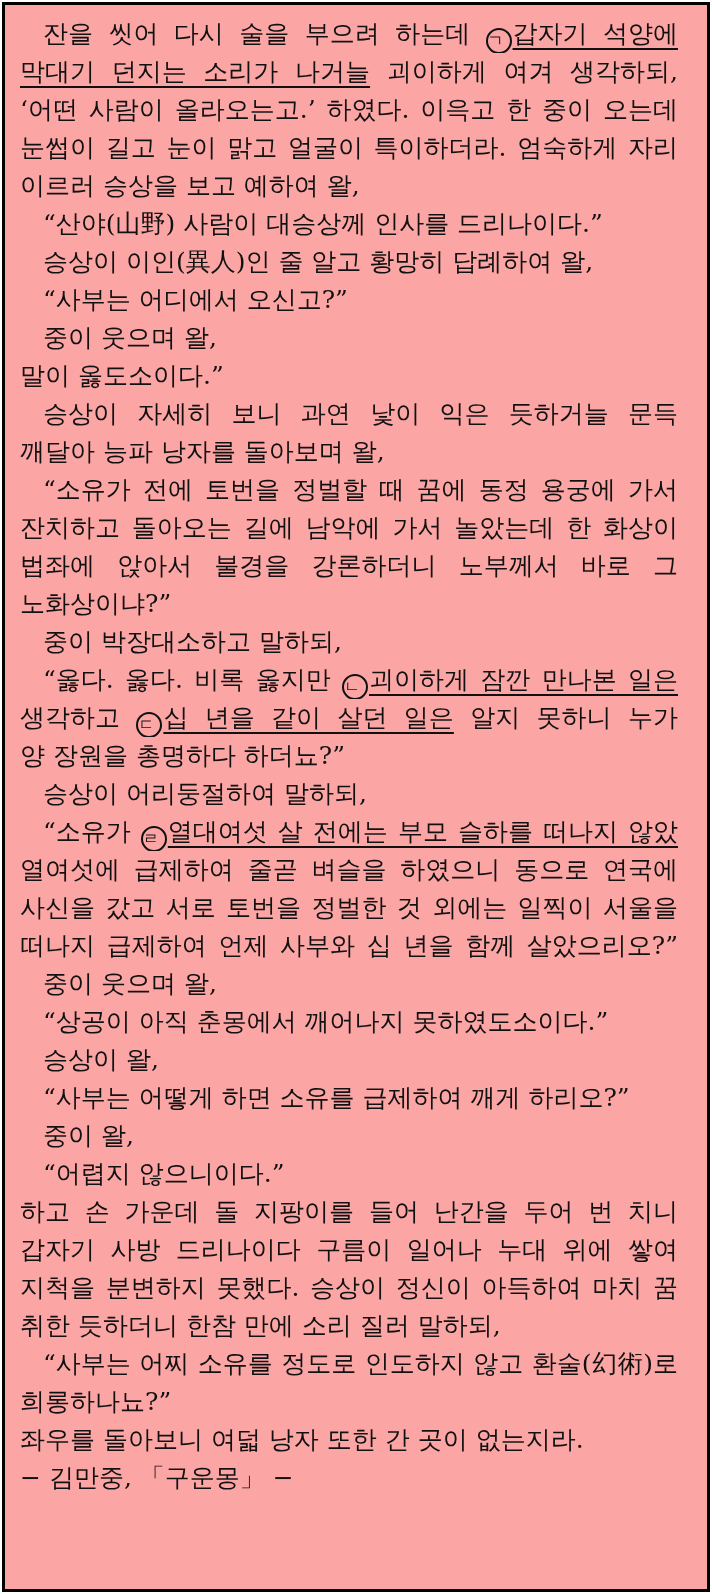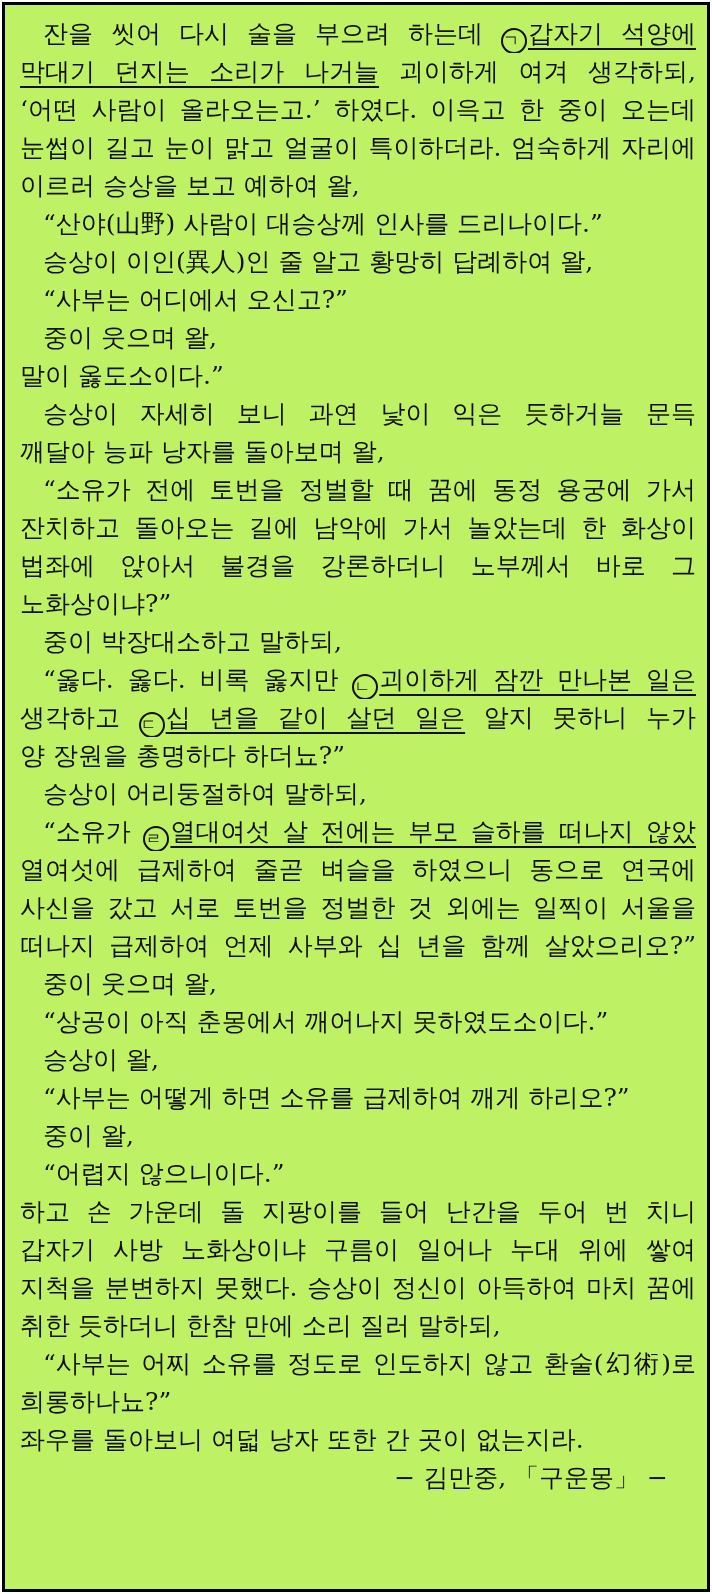--- a/index.html
+++ b/index.html
@@ -15,42 +15,41 @@
     color: #111111;
   }
   .passage-box {
     position: absolute;
     left: 2px;
     top: 2px;
     right: 2px;
     bottom: 2px;
     border: 3px solid #000000;
     box-sizing: border-box;
-    padding: 10px 11px 0 15px;
+    padding: 10px 29px 0 15px;
     overflow: hidden;
-    background: #bef264;
+    background: #fca5a5;
   }
   .line {
     height: 38px;
     line-height: 38px;
     font-size: 25px;
     letter-spacing: 0;
     overflow: hidden;
     white-space: nowrap;
   }
   .line.jst {
     white-space: normal;
     text-align: justify;
     text-align-last: justify;
   }
   .line.ind {
     text-indent: 23px;
   }
   .line.rgt {
-    text-align: right;
     padding-right: 28px;
   }
   .ul {
     text-decoration: underline;
     text-decoration-color: #111111;
     text-decoration-thickness: 2px;
     text-underline-offset: 6px;
   }
   .marker {
     display: inline-block;
@@ -98,21 +97,21 @@
       <div class="line jst"><span>열여섯에 급제하여 줄곧 벼슬을 하였으니 동으로 연국에</span></div>
       <div class="line jst"><span>사신을 갔고 서로 토번을 정벌한 것 외에는 일찍이 서울을</span></div>
       <div class="line jst"><span>떠나지 급제하여 언제 사부와 십 년을 함께 살았으리오?”</span></div>
       <div class="line ind"><span>중이 웃으며 왈,</span></div>
       <div class="line ind"><span>“상공이 아직 춘몽에서 깨어나지 못하였도소이다.”</span></div>
       <div class="line ind"><span>승상이 왈,</span></div>
       <div class="line ind"><span>“사부는 어떻게 하면 소유를 급제하여 깨게 하리오?”</span></div>
       <div class="line ind"><span>중이 왈,</span></div>
       <div class="line ind"><span>“어렵지 않으니이다.”</span></div>
       <div class="line jst"><span>하고 손 가운데 돌 지팡이를 들어 난간을 두어 번 치니</span></div>
-      <div class="line jst"><span>갑자기 사방 노화상이냐 구름이 일어나 누대 위에 쌓여</span></div>
+      <div class="line jst"><span>갑자기 사방 드리나이다 구름이 일어나 누대 위에 쌓여</span></div>
       <div class="line jst"><span>지척을 분변하지 못했다. 승상이 정신이 아득하여 마치 꿈에</span></div>
       <div class="line"><span>취한 듯하더니 한참 만에 소리 질러 말하되,</span></div>
       <div class="line ind jst"><span>“사부는 어찌 소유를 정도로 인도하지 않고 환술(幻術)로</span></div>
       <div class="line"><span>희롱하나뇨?”</span></div>
       <div class="line"><span>좌우를 돌아보니 여덟 낭자 또한 간 곳이 없는지라.</span></div>
       <div class="line rgt"><span>− 김만중, 「구운몽」 −</span></div>
     </div>
 </div>
 
 </body></html>

